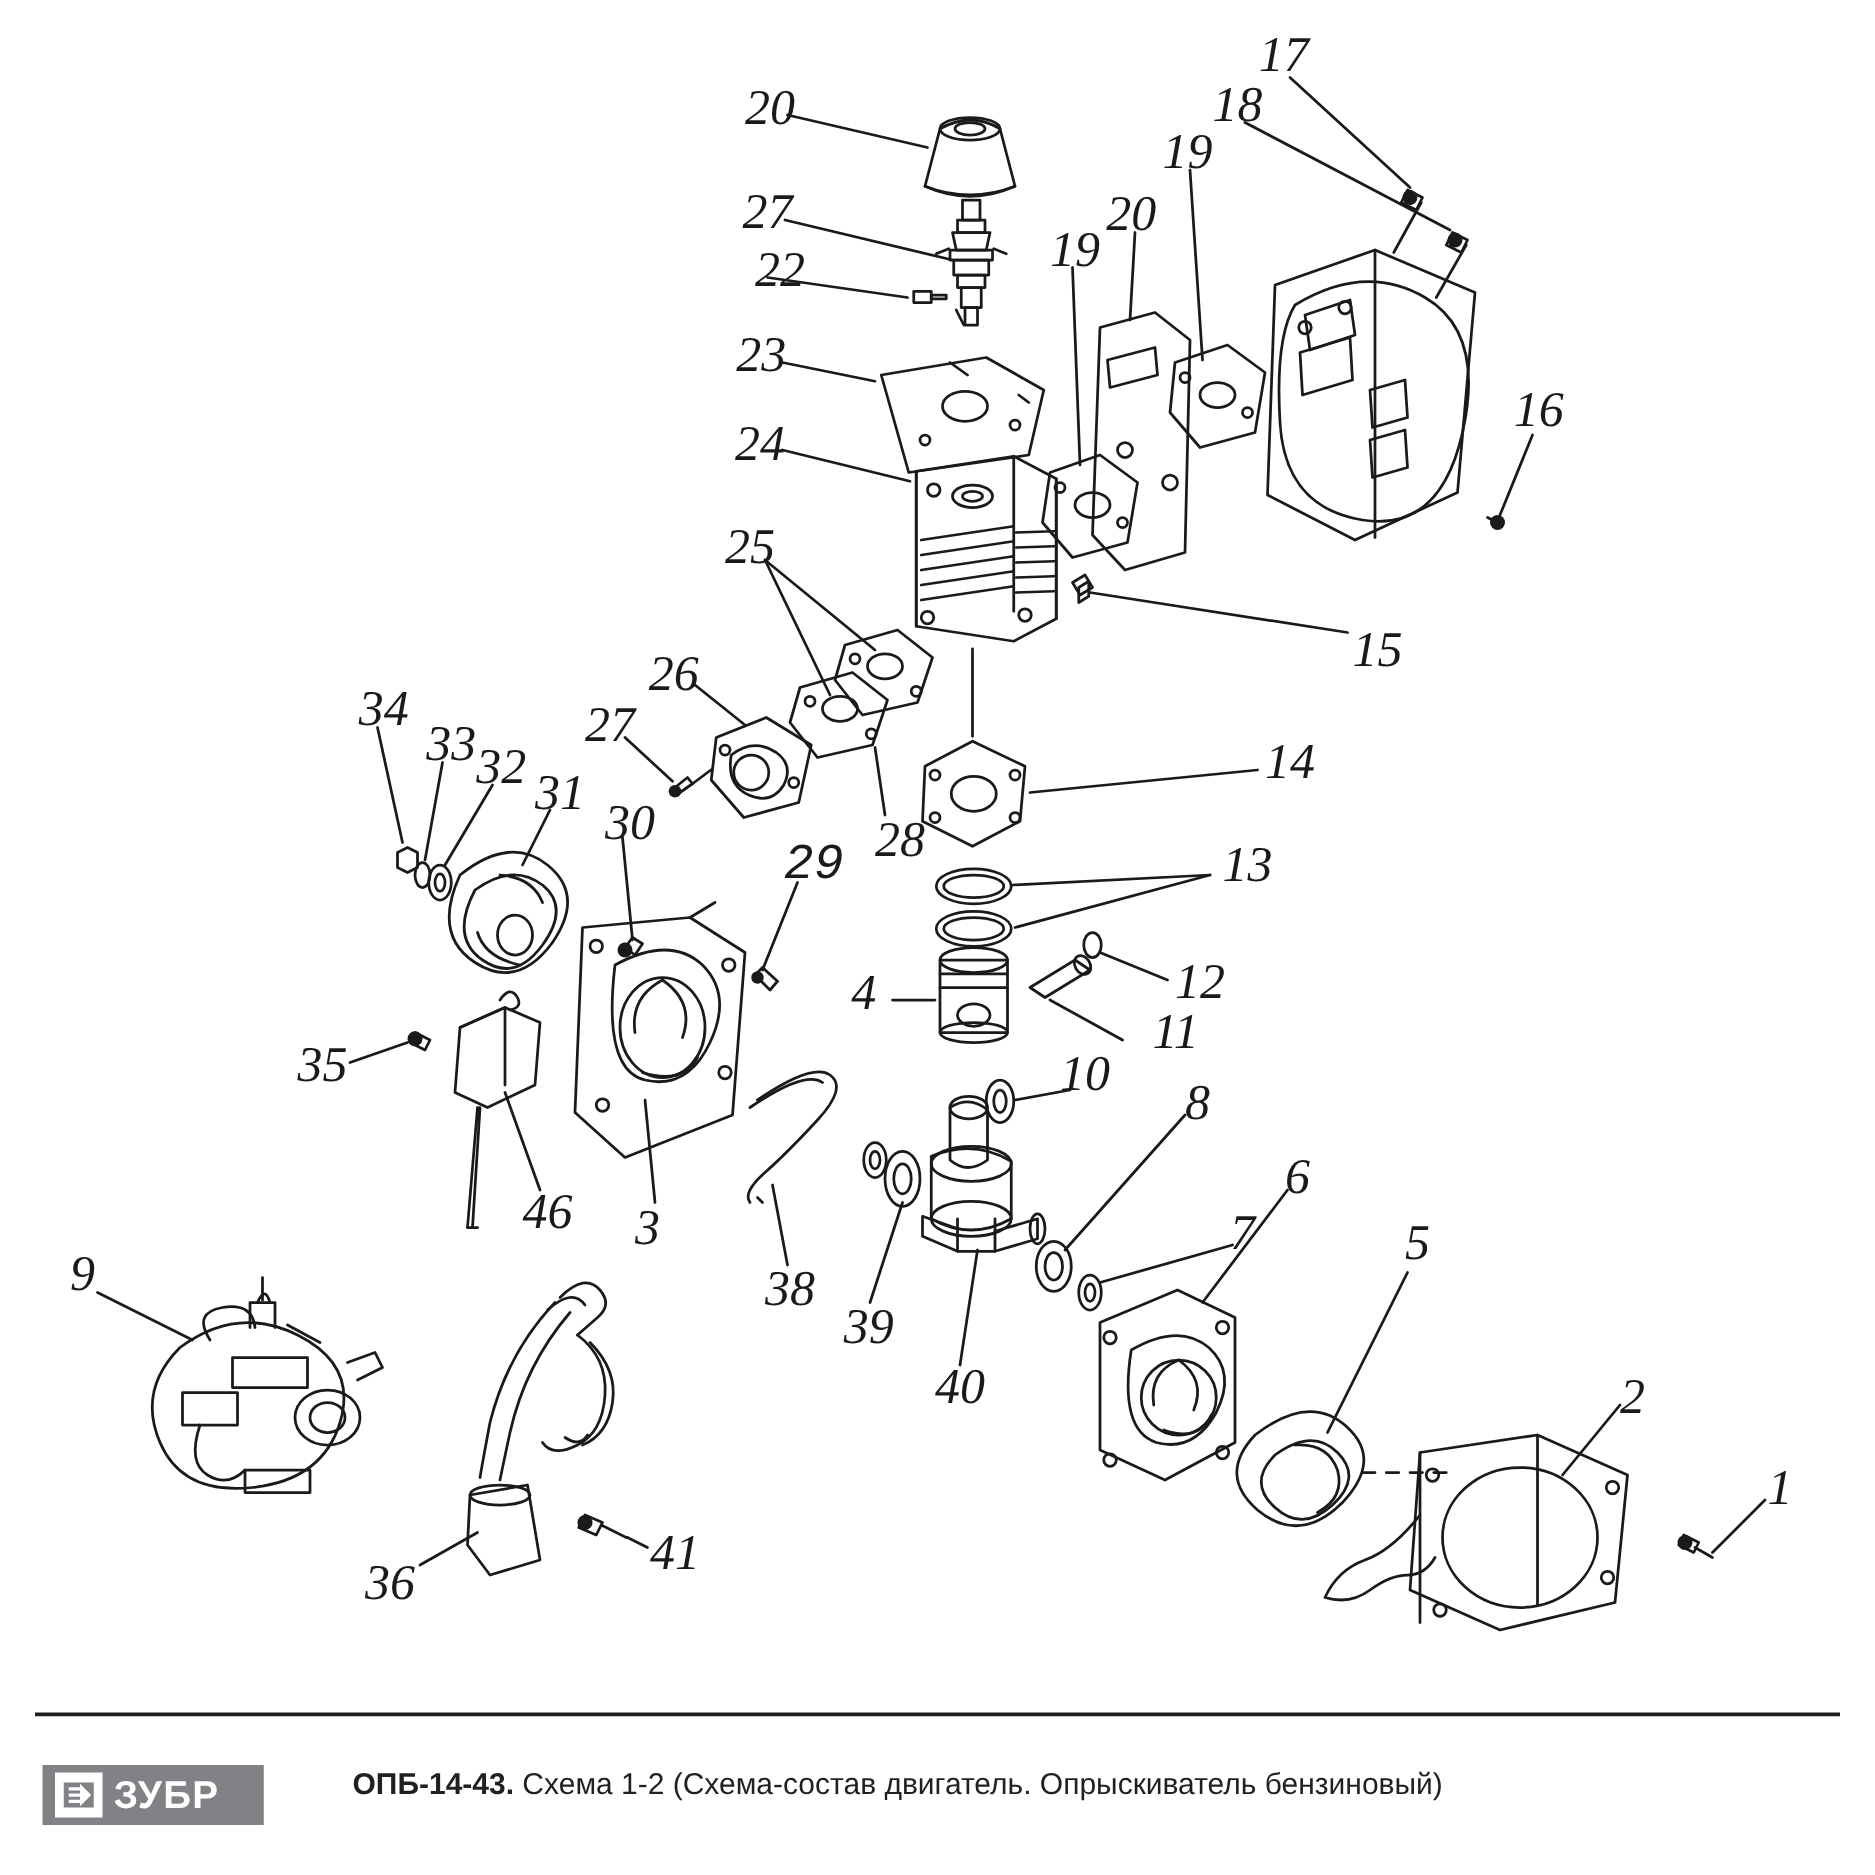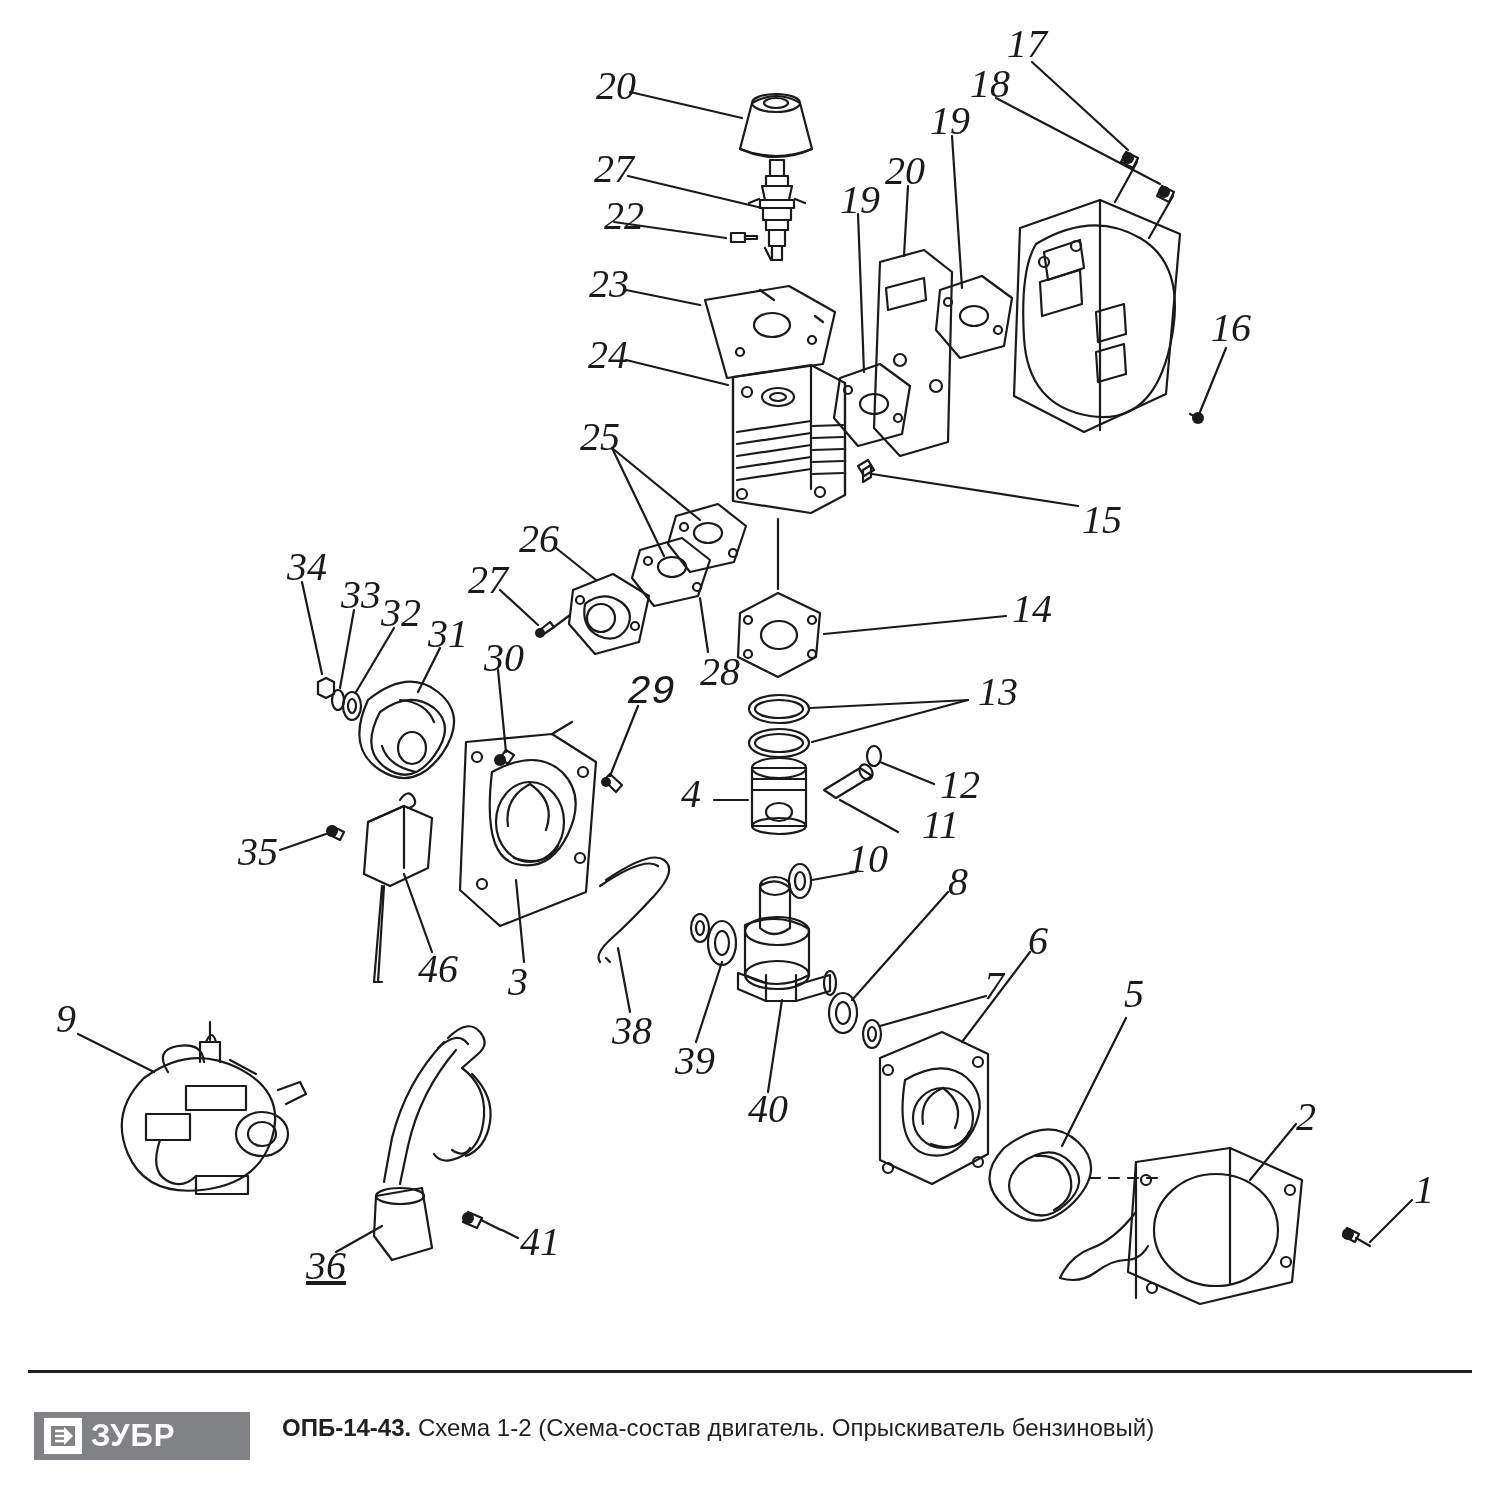--- a/index.html
+++ b/index.html
@@ -24,21 +24,21 @@
     user-select:none;
   }
   #footer{
     position:absolute;left:0;top:1370px;width:1500px;height:130px;
     background:#ffffff;
   }
   #footer-rule{
     position:absolute;left:28px;top:0px;width:1444px;height:3px;background:#231f20;
   }
   #brand-badge{
-    position:absolute;left:34px;top:42px;width:216px;height:48px;
+    position:absolute;left:34px;top:42px;width:177px;height:48px;
     background:#808285;display:flex;align-items:center;
   }
   #brand-mark{
     width:38px;height:36px;margin-left:10px;background:#ffffff;
     display:flex;align-items:center;justify-content:center;
   }
   #brand-mark svg{display:block;}
   #brand-text{
     color:#ffffff;font-weight:bold;font-size:31px;letter-spacing:1px;
     margin-left:9px;font-family:"Liberation Sans", sans-serif;
@@ -390,21 +390,21 @@
   <div class="callout" style="left:519px;top:515px;">26</div>
   <div class="callout" style="left:468px;top:556px;">27</div>
   <div class="callout" style="left:700px;top:648px;">28</div>
   <div class="callout" style="left:627px;top:670px;font-family:Liberation Mono, monospace;">29</div>
   <div class="callout" style="left:484px;top:634px;">30</div>
   <div class="callout" style="left:428px;top:610px;">31</div>
   <div class="callout" style="left:381px;top:589px;">32</div>
   <div class="callout" style="left:341px;top:571px;text-align:center;">33</div>
   <div class="callout" style="left:287px;top:543px;">34</div>
   <div class="callout" style="left:238px;top:828px;">35</div>
-  <div class="callout" style="left:306px;top:1242px;text-decoration:underline;">36</div>
+  <div class="callout" style="left:292px;top:1242px;">36</div>
   <div class="callout" style="left:418px;top:945px;">46</div>
   <div class="callout" style="left:612px;top:1007px;">38</div>
   <div class="callout" style="left:675px;top:1037px;">39</div>
   <div class="callout" style="left:748px;top:1085px;">40</div>
   <div class="callout" style="left:520px;top:1218px;">41</div>
 
   <div class="callout" style="left:1414px;top:1166px;">1</div>
   <div class="callout" style="left:1296px;top:1093px;">2</div>
   <div class="callout" style="left:508px;top:958px;">3</div>
   <div class="callout" style="left:681px;top:770px;">4</div>

